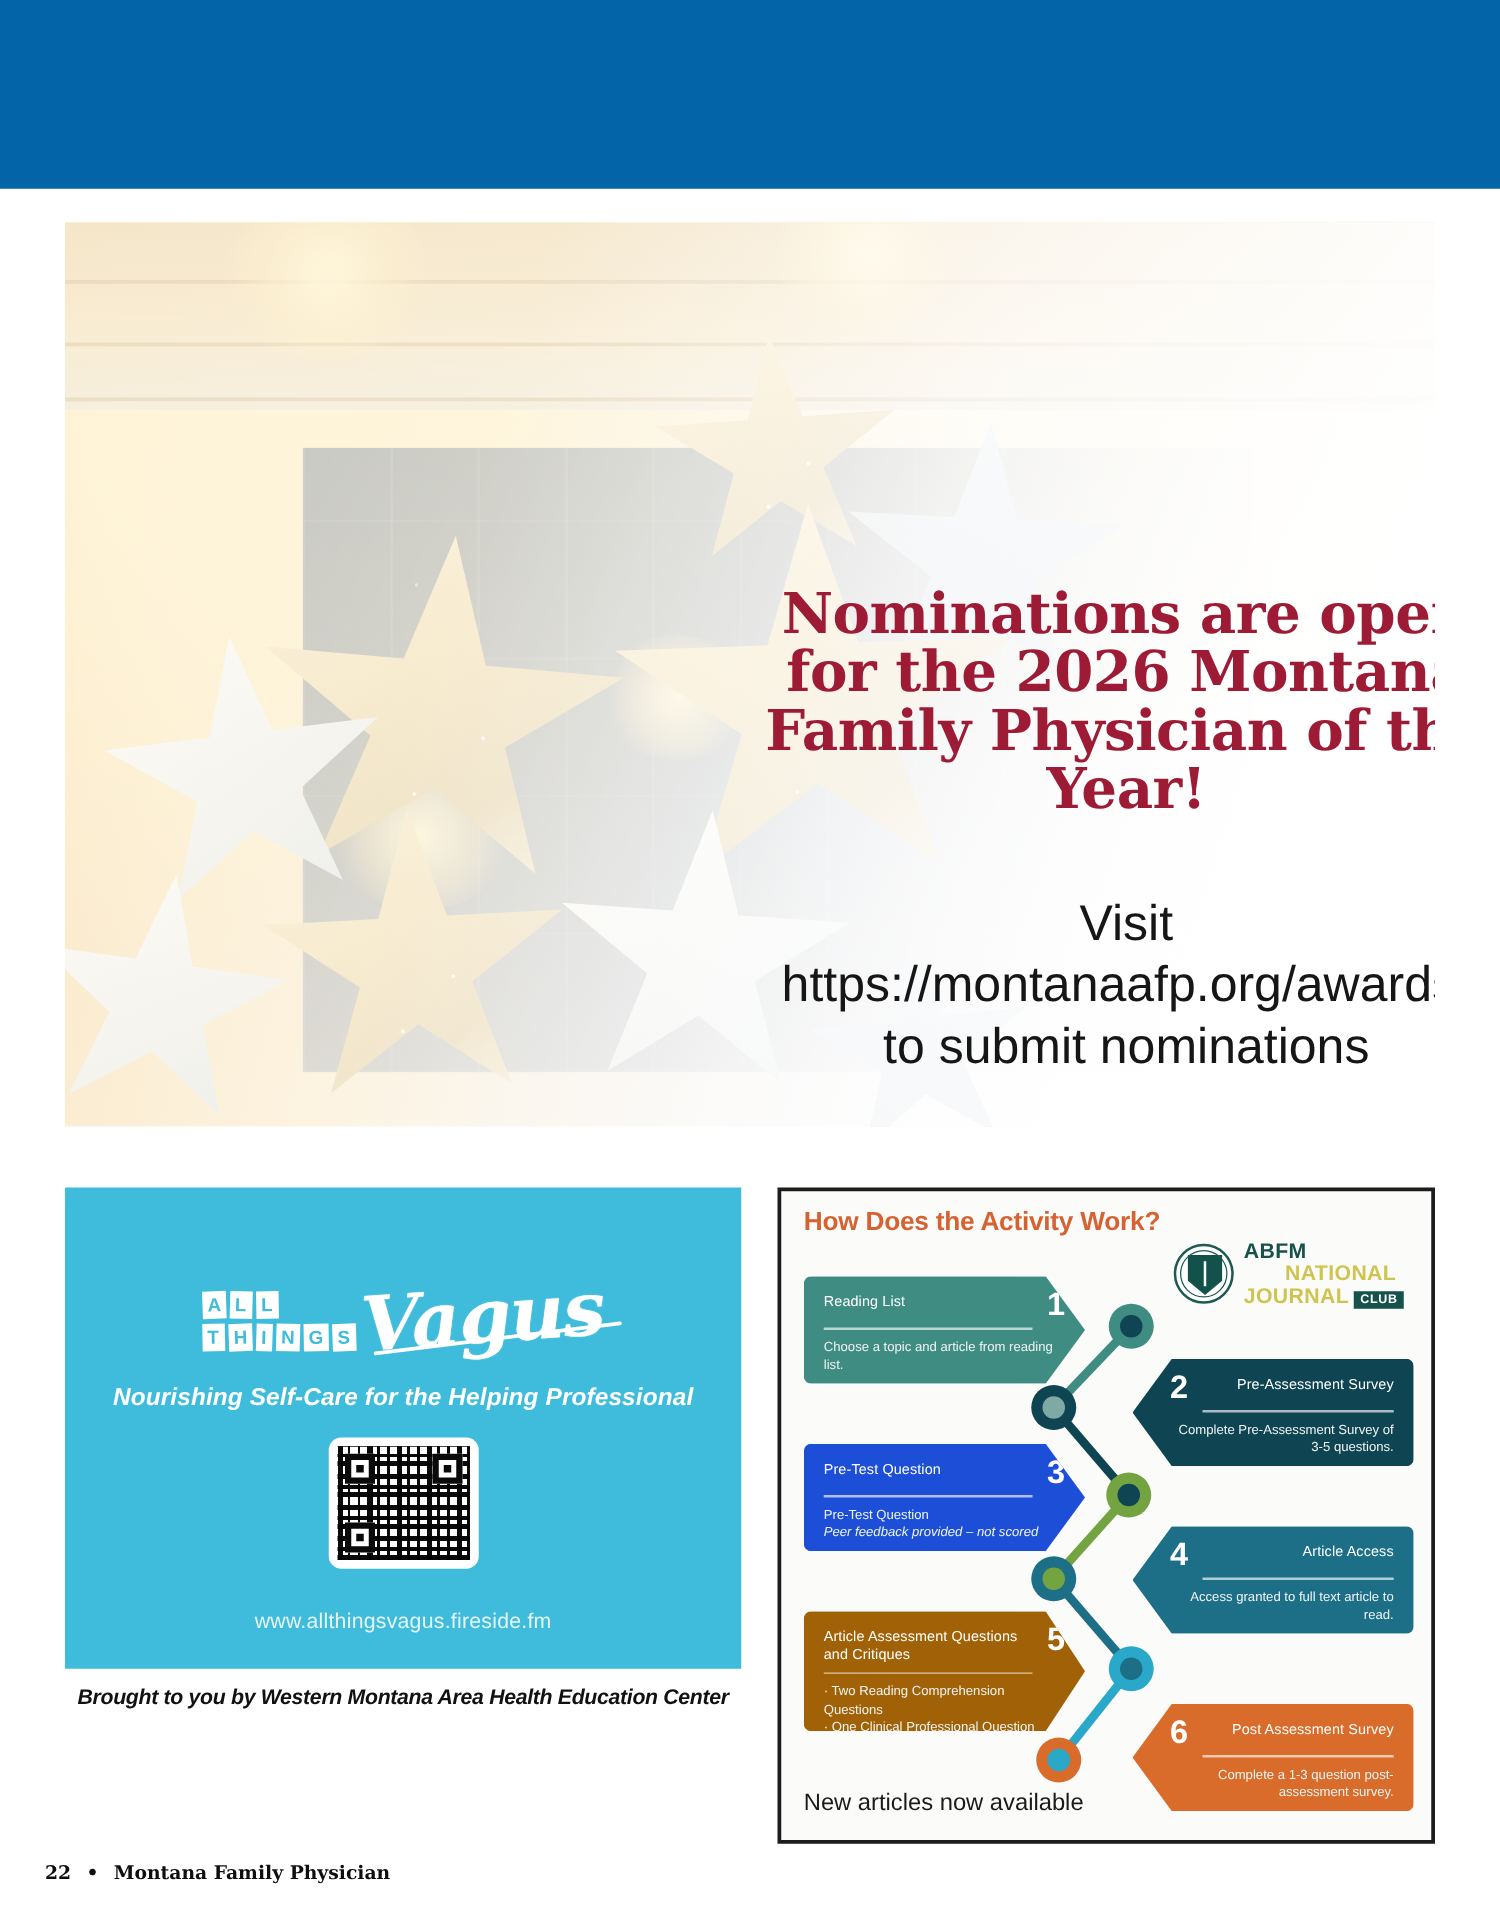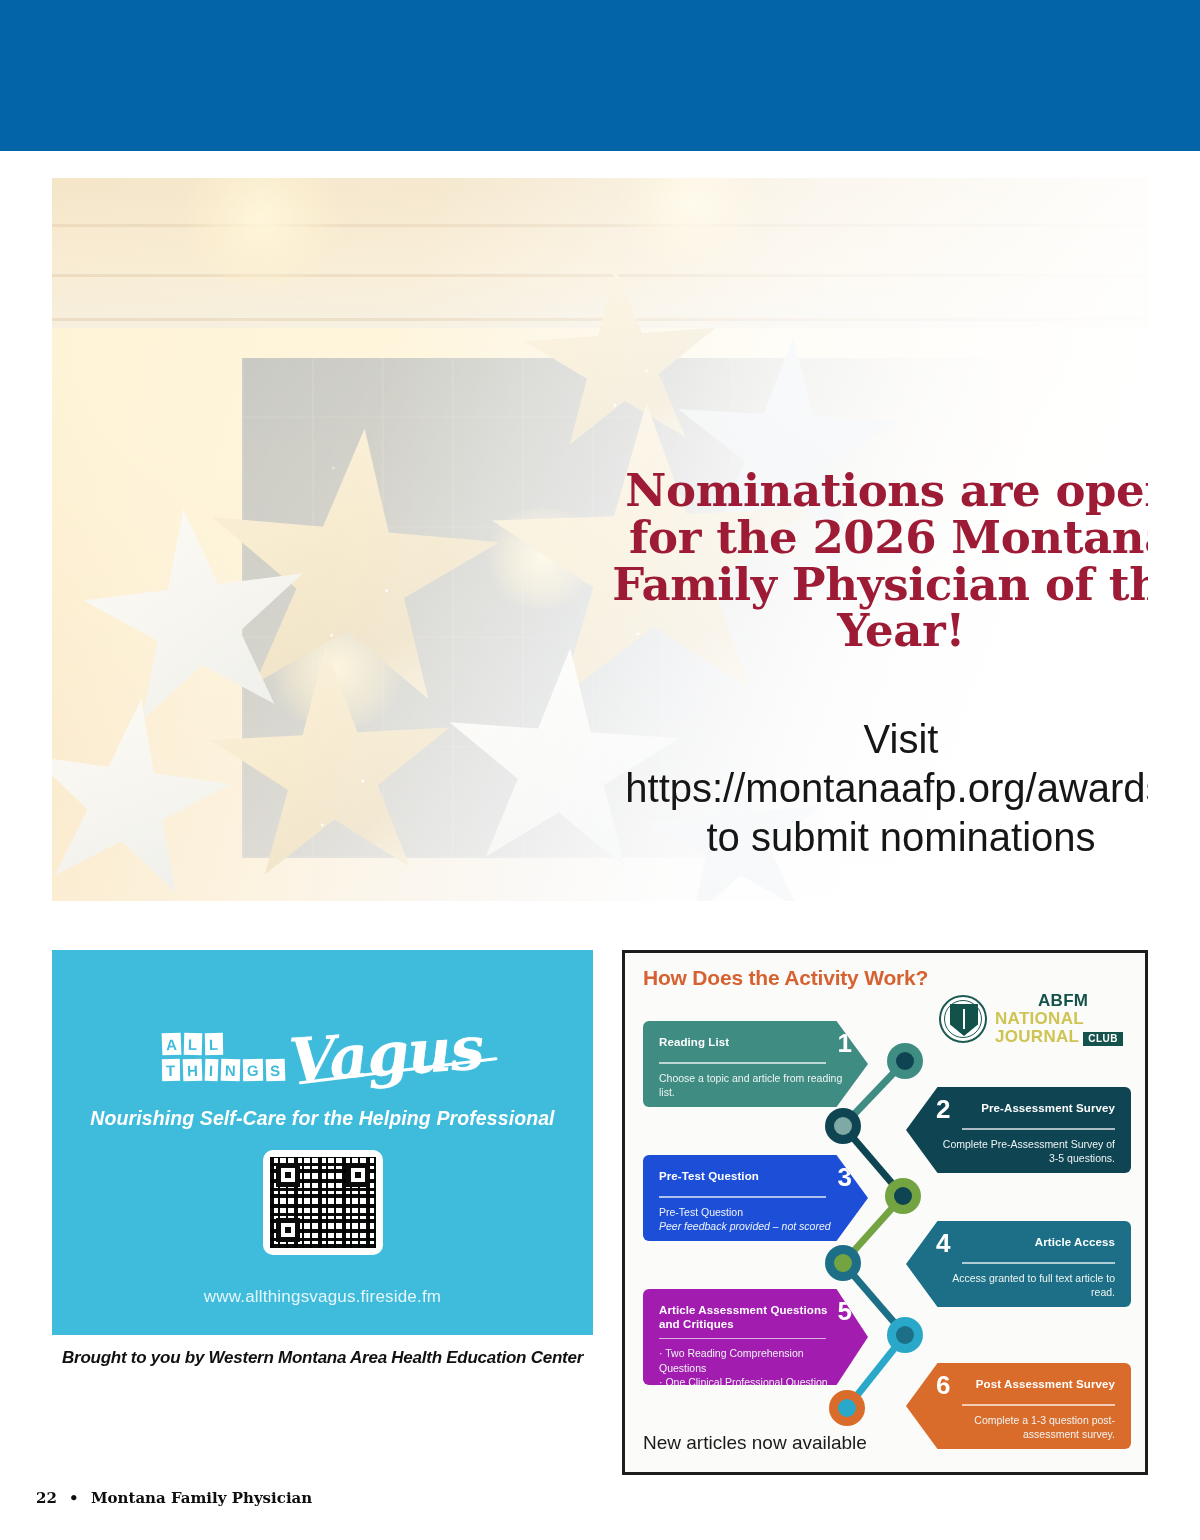--- a/index.html
+++ b/index.html
@@ -210,22 +210,22 @@
     background:#13524b;
     clip-path:polygon(0 0, 100% 0, 100% 64%, 50% 100%, 0 64%);
   }
   .seal::after{
     content:""; position:absolute; left:22px; top:12px; width:2px; height:20px; background:#fff;
   }
   .seal-ring{
     position:absolute; inset:3px; border-radius:50%; border:1px solid #1d5a52;
   }
   .logo-text{ line-height:1; }
-  .lt1{ font-weight:700; font-size:17px; color:#14524b; letter-spacing:.3px;margin-left:43px; }
-  .lt2{ font-weight:700; font-size:17px; color:#cfc452; letter-spacing:.3px; margin-top:1px;}
+  .lt1{ font-weight:700; font-size:17px; color:#14524b; letter-spacing:.3px; }
+  .lt2{ font-weight:700; font-size:17px; color:#cfc452; letter-spacing:.3px; margin-top:1px;margin-left:33px;}
   .lt3{ font-weight:700; font-size:17px; color:#cfc452; letter-spacing:.3px; margin-top:1px; display:flex; align-items:baseline; gap:4px;}
   .club{
     background:#14524b; color:#fff; font-size:10px; font-weight:700;
     padding:2px 5px; letter-spacing:.5px;
   }
 
   .connector{ position:absolute; left:0; top:0; width:526px; height:525px; pointer-events:none;}
 
   .step{
     position:absolute;
@@ -241,35 +241,35 @@
     right:14px; width:225px;
     clip-path:polygon(14% 0, 100% 0, 100% 100%, 14% 100%, 0 50%);
     border-radius:0 6px 6px 0;
     text-align:right;
     padding:9px 16px 11px 30px;
   }
   .step-head{
     display:flex; align-items:flex-start; justify-content:space-between; gap:8px;
   }
   .step.right .step-head{ flex-direction:row; }
-  .step-title{ font-weight:700; font-size:11.5px; line-height:1.25; letter-spacing:.1px; padding-top:5px;}
+  .step-title{ font-weight:400; font-size:11.5px; line-height:1.25; letter-spacing:.1px; padding-top:5px;}
   .step-num{ font-weight:700; font-size:26px; line-height:1; }
   .rule{ height:1.5px; background:rgba(255,255,255,.65); margin:6px 0 7px 0; }
   .step.left .rule{ margin-right:26px; }
   .step.right .rule{ margin-left:26px; }
   .step-body{ font-size:10.5px; line-height:1.38; color:#eef4f3; }
   .step-body .it{ font-style:italic; display:block; }
   .step-body ul{ margin:0; padding:0; list-style:none; }
   .step-body li::before{ content:"· "; }
 
   .s1{ background:#3f8c83; top:68px;  height:86px; }
   .s2{ background:#0f4452; top:134px; height:86px; }
   .s3{ background:#1d4ed8; top:202px; height:86px; }
   .s4{ background:#1c6f86; top:268px; height:86px; }
-  .s5{ background:#a21caf; top:336px; height:96px; }
+  .s5{ background:#a16207; top:336px; height:96px; }
   .s6{ background:#da6c2b; top:410px; height:86px; }
 
   .node{
     position:absolute; border-radius:50%;
     display:flex; align-items:center; justify-content:center;
   }
   .node i{ width:50%; height:50%; border-radius:50%; display:block; }
 
   .abfm-foot{
     position:absolute; left:18px; bottom:18px;

